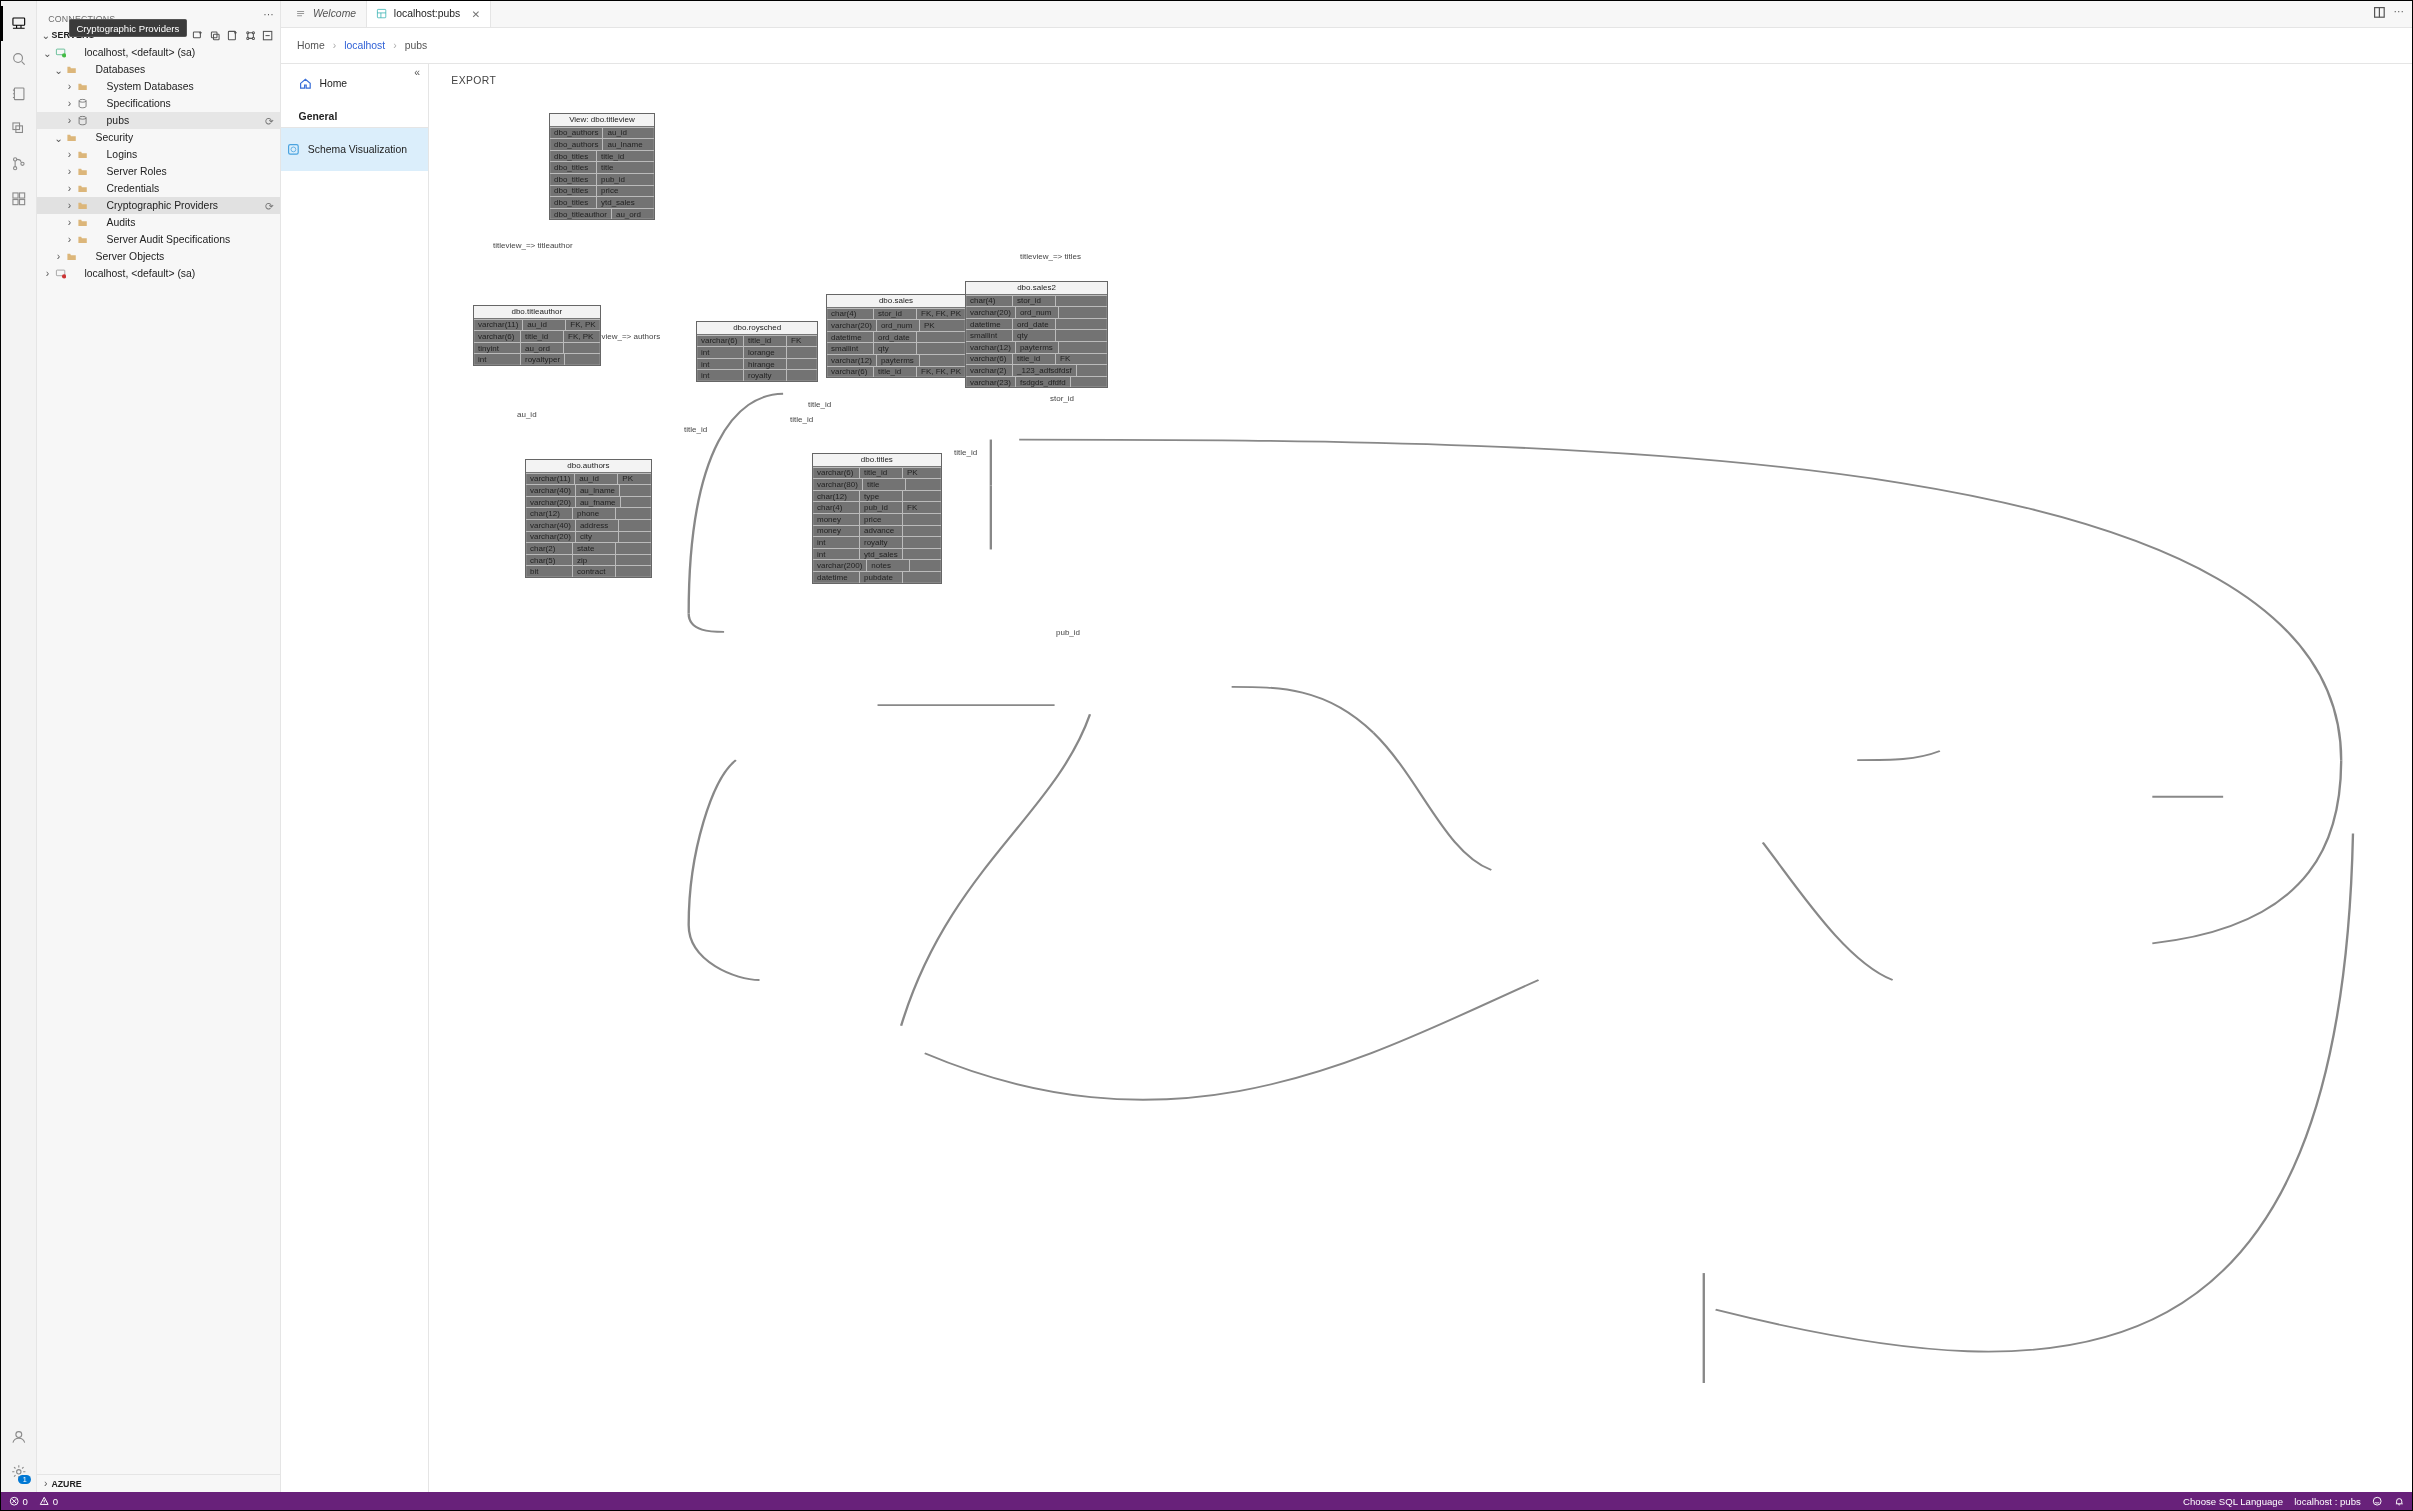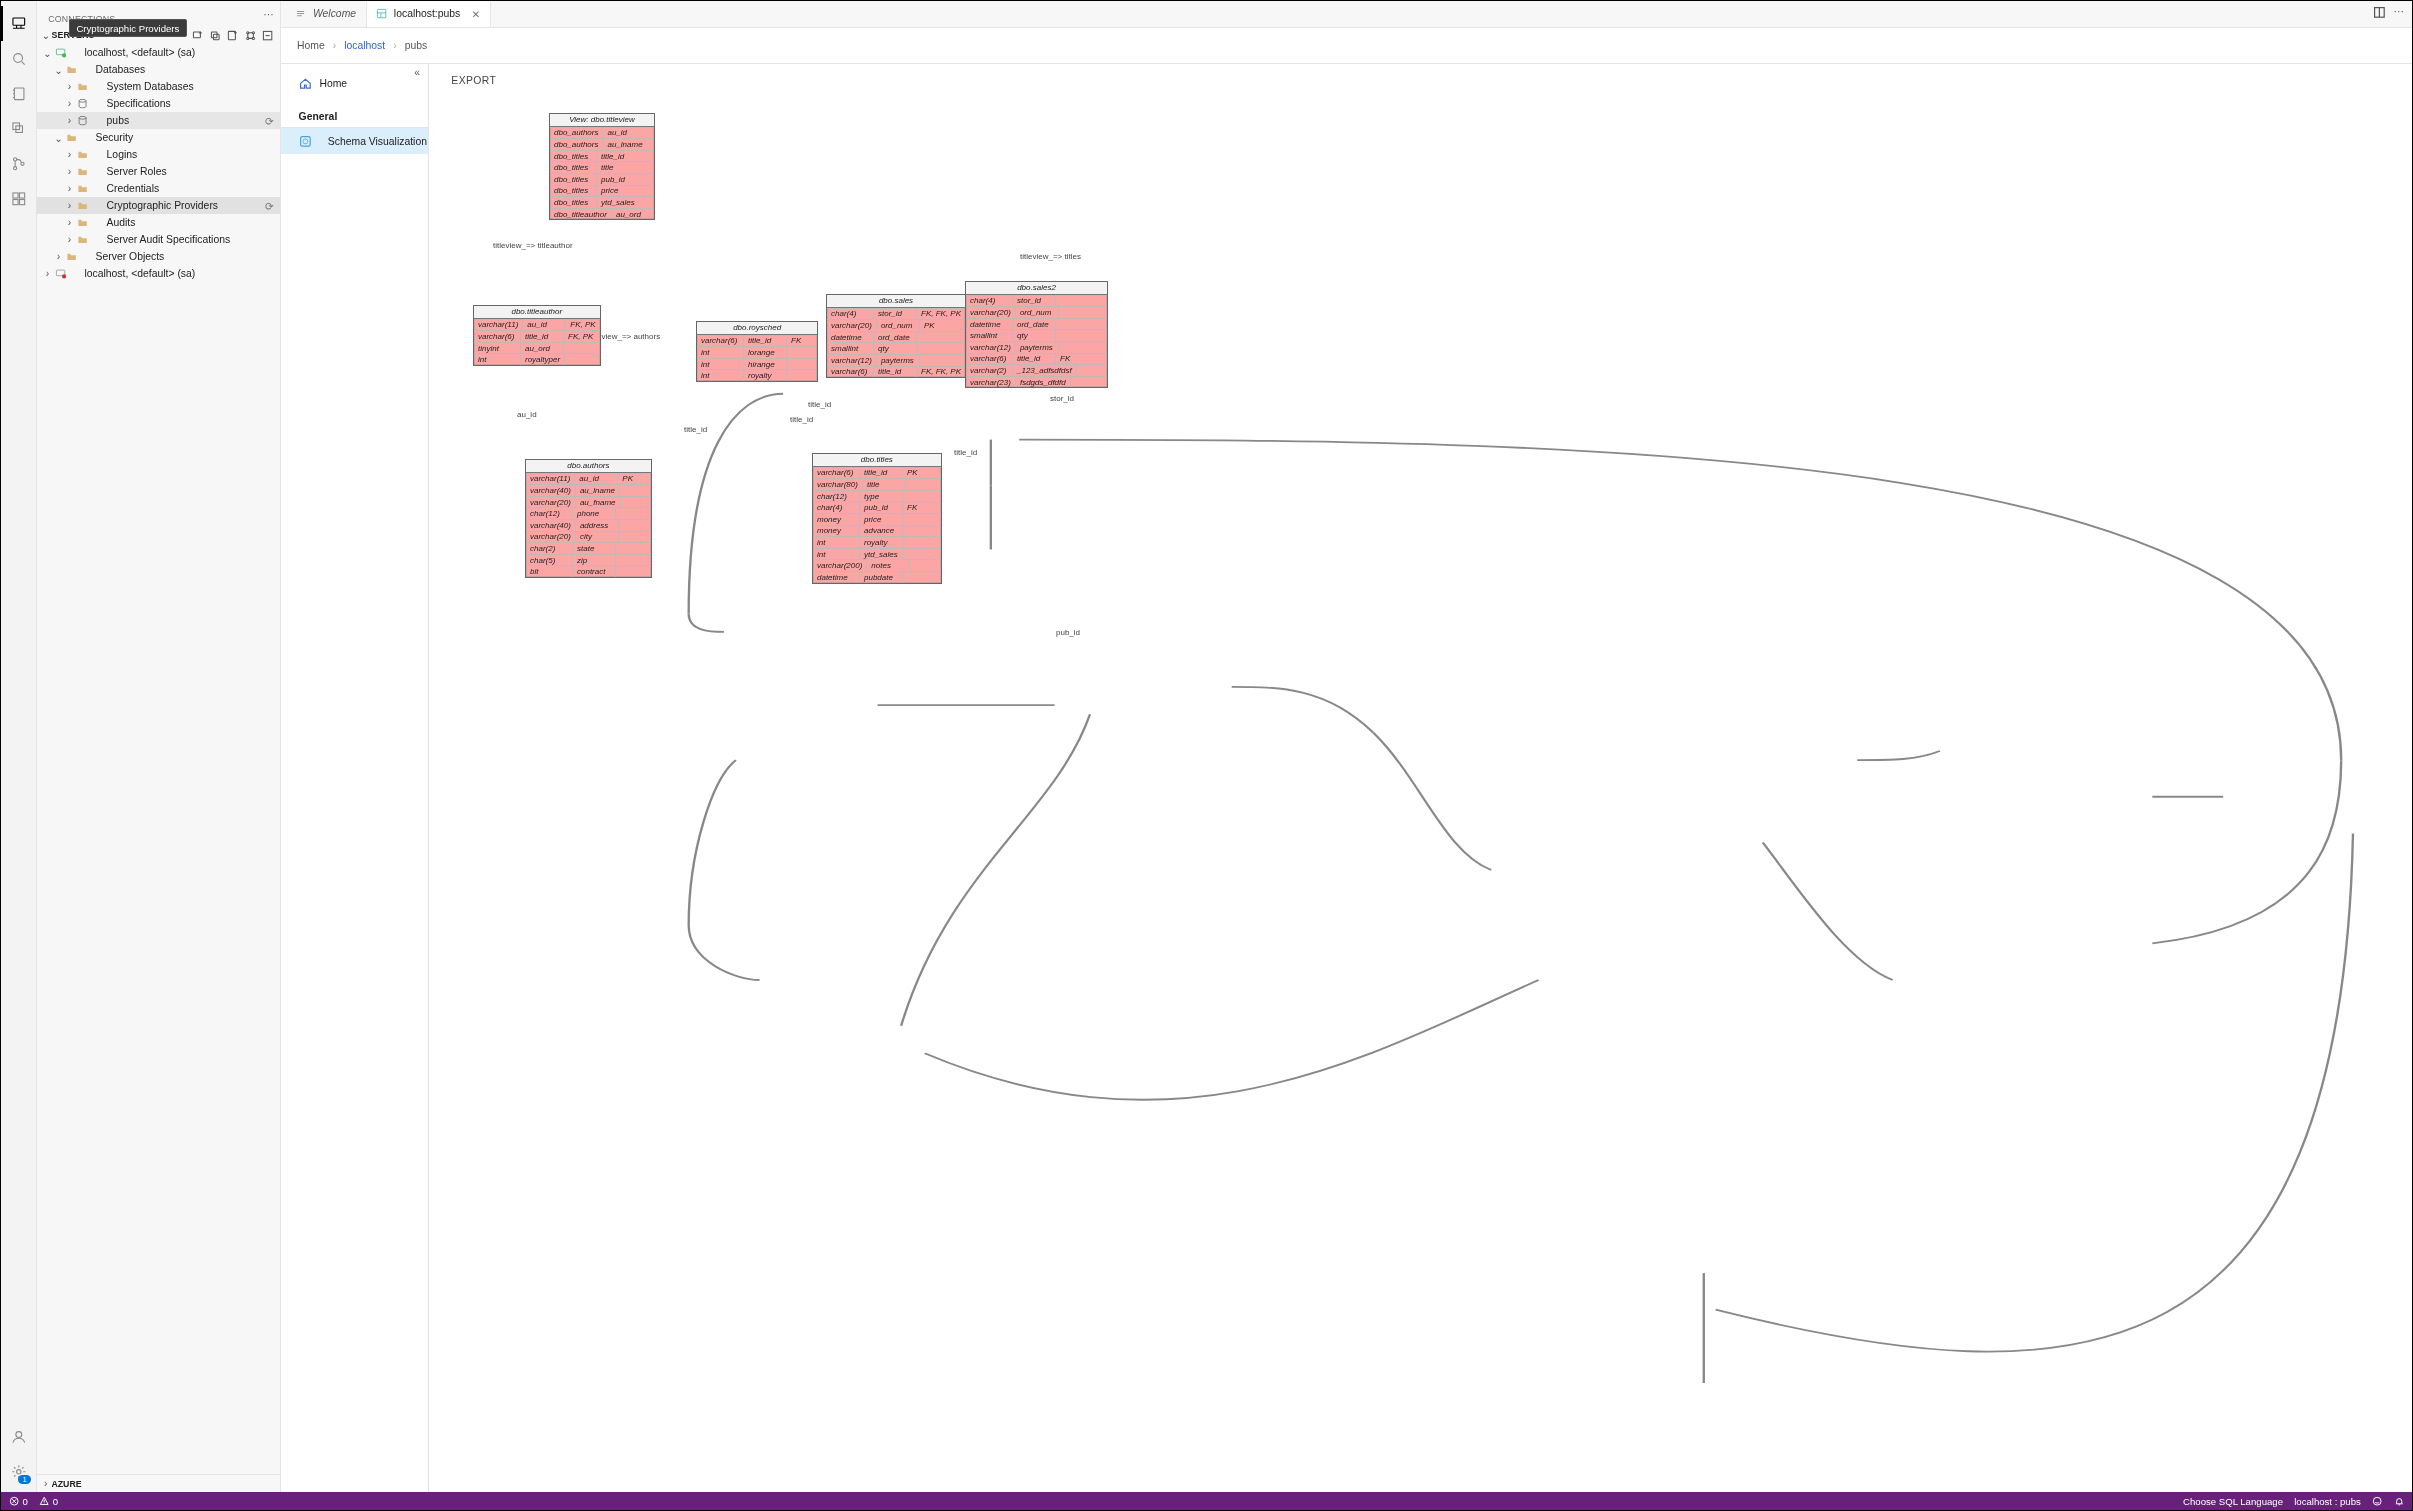--- a/index.html
+++ b/index.html
@@ -72,35 +72,35 @@
   .crumbrow{display:flex;align-items:center;height:35px;padding:0 16px;color:#555;gap:8px;}
   .crumb-sep{color:#aaa;}
   .crumb-link{color:var(--link);}
   
   
   .editor-body{flex:1;display:flex;min-height:0;border-top:0.8px solid var(--border);}
   .leftnav{width:147px;border-right:0.8px solid var(--border);padding-top:6.4px;position:relative;}
   .leftnav .collapse{position:absolute;right:8px;top:3.2px;color:#555;}
   .leftnav .nav-item{height:27px;display:flex;align-items:center;gap:8px;padding-left:17.6px;color:#222;}
   .leftnav .section-title{font-weight:700;padding:14.4px 0 4.8px 17.6px;border-bottom:0.8px solid var(--border);margin:0 0 0 0;}
-  .leftnav .subitem{height:26px;display:flex;align-items:center;gap:16px;padding-left:18px;}
+  .leftnav .subitem{height:43px;display:flex;align-items:center;gap:8px;padding-left:6px;}
   .leftnav .subitem.active{background:var(--schema-selected);}
   .leftnav .ic{width:12.8px;height:12.8px;}
   
   .canvas-wrap{flex:1;position:relative;overflow:hidden;background:#fff;}
   .export{position:absolute;left:22.3px;top:11.2px;font-size:10.4px;letter-spacing:0.4px;color:#444;}
 
   
   .statusbar{height:17.6px;background:var(--status);color:var(--status-text);display:flex;align-items:center;font-size:9.6px;padding:0 8px;gap:11.2px;}
   .statusbar .flex{flex:1;}
   .stat-ic{display:inline-flex;align-items:center;gap:3.2px;}
   .stat-ic svg{width:10.4px;height:10.4px;stroke:#fff;fill:none;stroke-width:1.5;}
 
   
-  .er-table{position:absolute;background:#fca5a5;border:0.8px solid #666;font-size:8px;box-shadow:0 0 0 0.4px #999 inset;font-style:italic;}
+  .er-table{position:absolute;background:#737373;border:0.8px solid #666;font-size:8px;box-shadow:0 0 0 0.4px #999 inset;}
   .er-title{background:#f3f3f3;border-bottom:0.8px solid #777;text-align:center;padding:1.6px 4.8px;font-size:8px;white-space:nowrap;}
   .er-row{display:flex;border-top:0.8px solid #bbb;}
   .er-row:first-of-type{border-top:none;}
   .er-col{border-right:0.8px solid #bbb;padding:0.8px 4px;white-space:nowrap;}
   .er-col:last-child{border-right:none;}
   .er-c1{min-width:38px;}
   .er-c2{min-width:34px;}
   .er-c3{min-width:22.3px;text-align:left;}
   
   svg.relations{position:absolute;inset:0;width:100%;height:100%;}

